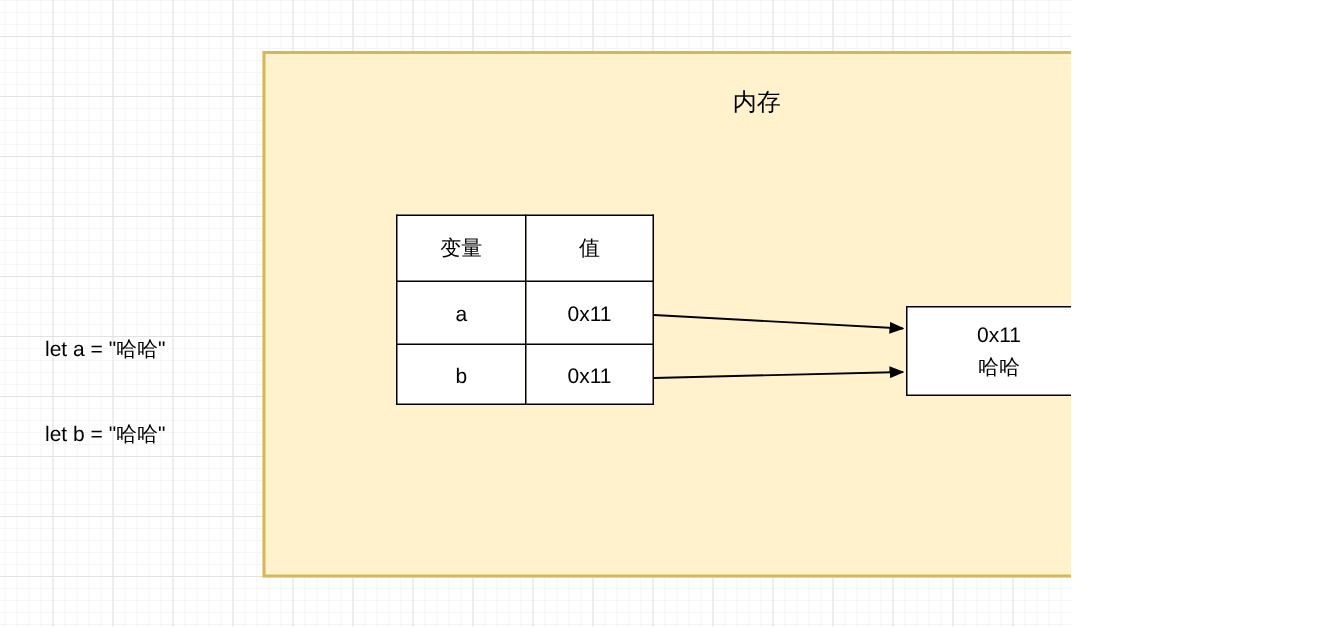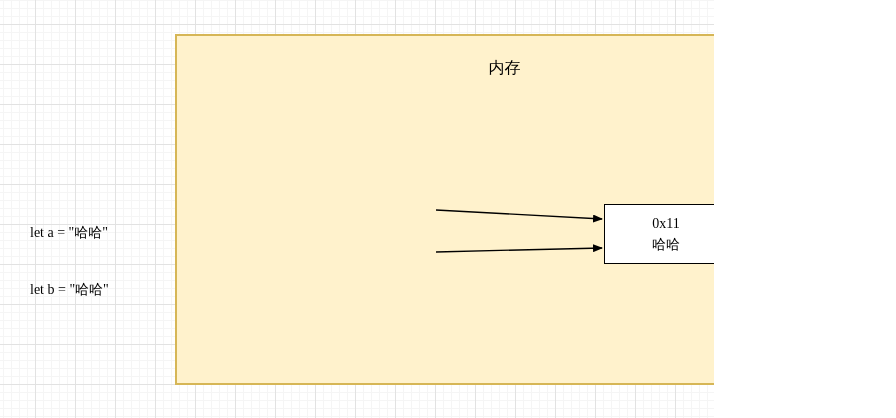--- a/index.html
+++ b/index.html
@@ -14,21 +14,20 @@
     height: 418px;
     overflow: hidden;
     background-color: #ffffff;
     background-image:
       linear-gradient(90deg, #e2e2e2 1px, transparent 1px),
       linear-gradient(#e2e2e2 1px, transparent 1px),
       linear-gradient(90deg, #f5f5f5 1px, transparent 1px),
       linear-gradient(#f5f5f5 1px, transparent 1px);
     background-size: 40px 40px, 40px 40px, 8px 8px, 8px 8px;
     background-position: 35px 0, 0 24px, 3px 0, 0 0;
-    font-family: Liberation Serif, serif;
   }
   .page-divider {
     position: absolute;
     left: 781px;
     top: 0;
     height: 418px;
     width: 0;
     border-left: 1px dashed #ababab;
     z-index: 1;
   }
@@ -119,20 +118,42 @@
 
   <div class="memory-box">
     <div class="memory-title">内存</div>
   </div>
 
   <div class="code-text">
     <div>let a = "哈哈"</div>
     <div>let b = "哈哈"</div>
   </div>
 
+  <table class="var-table">
+    <colgroup>
+        <col class="c1">
+        <col class="c2">
+      </colgroup>
+    <thead>
+      <tr class="hdr">
+        <th>变量</th>
+        <th>值</th>
+      </tr>
+    </thead>
+    <tbody>
+      <tr class="r1">
+        <td>a</td>
+        <td>0x11</td>
+      </tr>
+      <tr class="r2">
+        <td>b</td>
+        <td>0x11</td>
+      </tr>
+    </tbody>
+  </table>
 
   <div class="heap-box">
     <div>0x11</div>
     <div>哈哈</div>
   </div>
 
   <svg class="arrows" viewBox="0 0 896 418" xmlns="http://www.w3.org/2000/svg">
     <defs>
       <marker id="arrowhead" markerWidth="10" markerHeight="8" refX="9" refY="4" orient="auto" markerUnits="userSpaceOnUse">
         <path d="M0,0 L10,4 L0,8 z" fill="#000000"></path>

